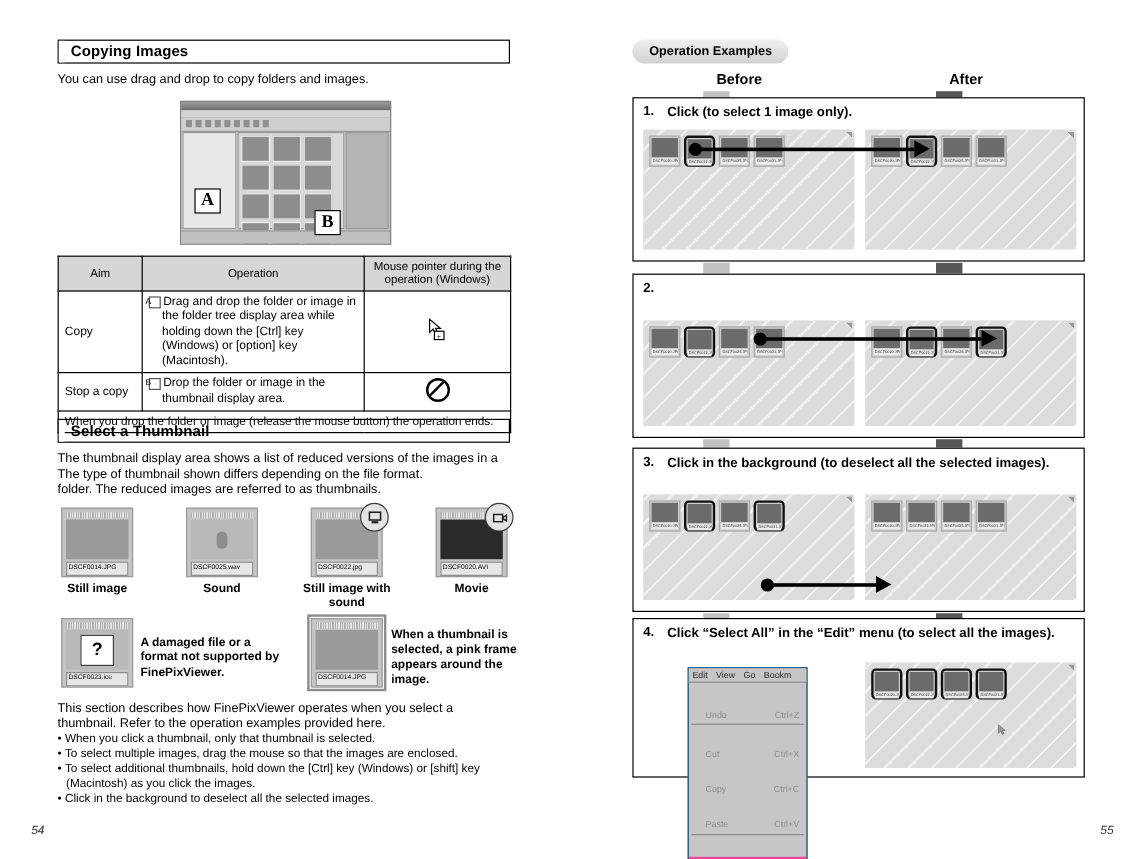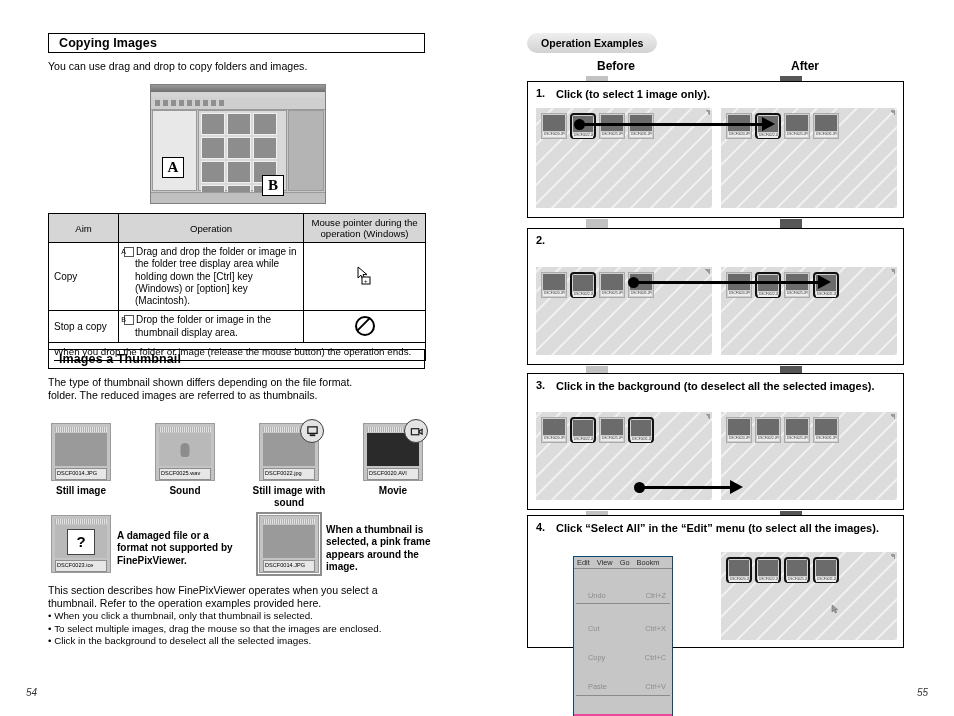--- a/index.html
+++ b/index.html
@@ -273,24 +273,25 @@
           <span class="no-sign"></span>
         </td>
       </tr>
       <tr>
         <td class="note" colspan="3">When you drop the folder or image (release the mouse button) the operation ends.</td>
       </tr>
     </tbody>
   </table>
 
   <div class="sec-head" style="left:48px;top:349px;width:377px;">
-    <span>Images a Thumbnail</span>
+    <span>Select a Thumbnail</span>
   </div>
 
   <div class="para" style="left:48px;top:376px;width:384px;">
+    <div>The thumbnail display area shows a list of reduced versions of the images in a</div>
     <div>The type of thumbnail shown differs depending on the file format.</div>
     <div>folder. The reduced images are referred to as thumbnails.</div>
   </div>
 
   <div class="fthumb" style="left:51px;top:423px;">
     <div class="strip"></div>
     <div class="pic"></div>
     <div class="fname">DSCF0014.JPG</div>
   </div>
   <div class="cap" style="left:36px;top:485px;">Still image</div>
@@ -347,20 +348,21 @@
   </div>
   <div class="sidecap" style="left:326px;top:524px;width:110px;">When a thumbnail is selected, a pink frame appears around the image.</div>
 
   <div class="para" style="left:48px;top:584px;width:382px;">
     <div>This section describes how FinePixViewer operates when you select a</div>
     <div>thumbnail. Refer to the operation examples provided here.</div>
   </div>
   <div class="para" style="left:48px;top:610px;width:382px;font-size:9.8px;line-height:12.6px;">
     <div style="text-indent:-7px;padding-left:7px;">•&nbsp;<span>When you click a thumbnail, only that thumbnail is selected.</span></div>
     <div style="text-indent:-7px;padding-left:7px;">•&nbsp;<span>To select multiple images, drag the mouse so that the images are enclosed.</span></div>
+    <div style="text-indent:-7px;padding-left:7px;">•&nbsp;<span>To select additional thumbnails, hold down the [Ctrl] key (Windows) or [shift] key (Macintosh) as you click the images.</span></div>
     <div style="text-indent:-7px;padding-left:7px;">•&nbsp;<span>Click in the background to deselect all the selected images.</span></div>
   </div>
 
   <div class="pagenum" style="left:26px;">54</div>
 </div>
 
 <div class="page page-right">
 
   <div class="pill" style="left:50px;top:33px;">
     <span>Operation Examples</span>

